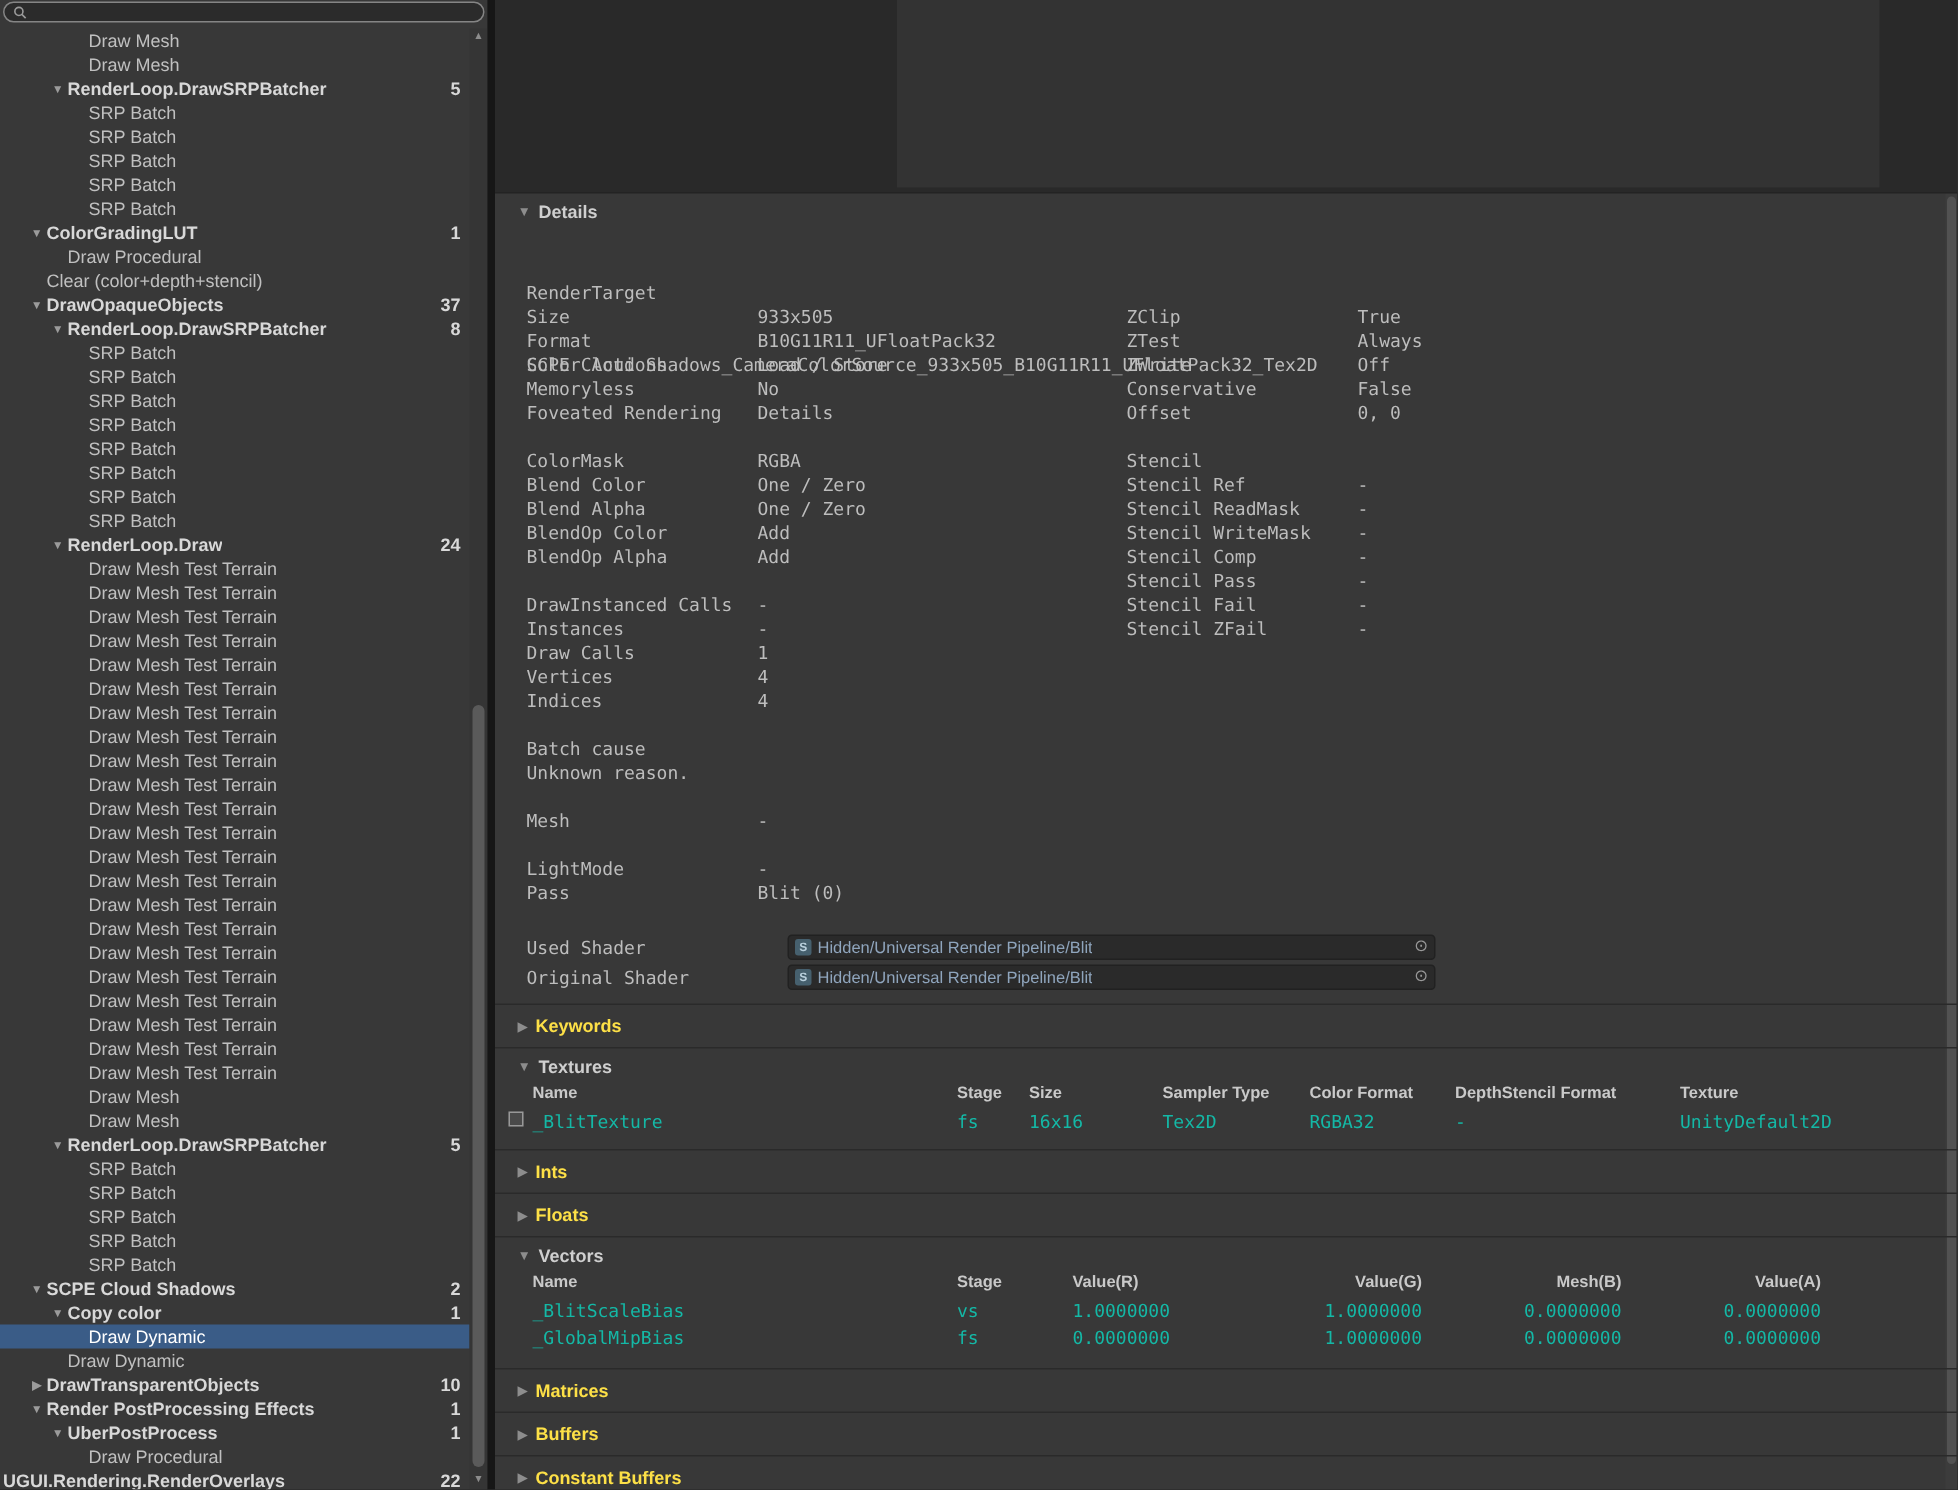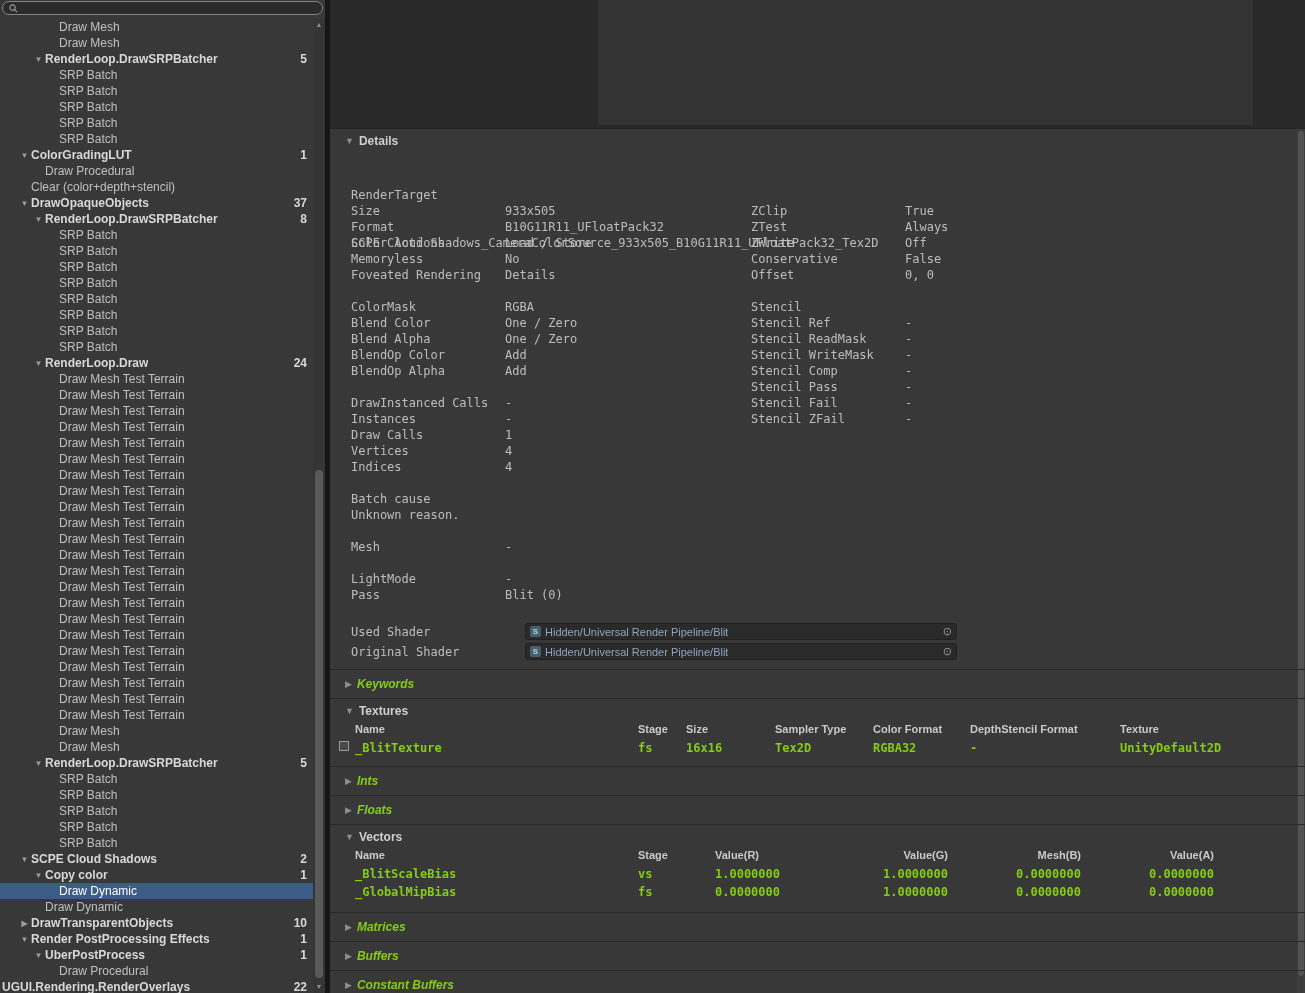--- a/index.html
+++ b/index.html
@@ -50,21 +50,21 @@
              border-top:1px solid #232323; overflow:hidden; }
 
   .section { position:relative; width:975px; }
   .sec-head { position:absolute; left:15px; top:5px; display:flex;
               align-items:center; gap:5px; }
   .sec-head2 { display:flex; align-items:center; gap:5px; padding:5px 0 0 15px; }
   .fold { font-size:9px; color:#8d8d8d; }
   .sec-title { font-size:12px; font-weight:bold; color:#cfcfcf; }
   .collapsed { height:29px; display:flex; align-items:center; gap:5px;
                padding-left:15px; border-top:1px solid #2a2a2a; }
-  .collapsed .sec-title { color:#84cc16;font-style:italic; }
+  .collapsed .sec-title { color:#fde047; }
 
   .sec-details { height:540px; }
   .rt { position:absolute; left:21px; top:26px; font-size:12px; line-height:16px;
         color:#bdbdbd; white-space:pre; }
   .dlines { position:absolute; left:21px; top:75px; font-size:12px; color:#bdbdbd; }
   .dline { height:16px; white-space:pre; }
   .dline span { display:inline-block; vertical-align:top; white-space:pre; }
   .dl1 { width:154px; } .dv1 { width:246px; } .dl2 { width:154px; }
 
   .shader-row { position:absolute; left:21px; height:17px; display:flex;
@@ -76,21 +76,21 @@
                  border-radius:2px; color:#b9cfdc; font-size:8px; line-height:11px;
                  text-align:center; font-weight:bold; }
   .obj-text { font-size:11px; color:var(--shader-text,#8fa5bd); white-space:nowrap;
               overflow:hidden; text-overflow:ellipsis; }
   .picker { margin-left:auto; color:#9a9a9a; font-size:11px; line-height:11px; }
 
   .sec-textures { height:68px; border-top:1px solid #2a2a2a; }
   .sec-vectors  { height:88px; border-top:1px solid #2a2a2a; }
   .tbl { position:absolute; left:0; top:22px; width:975px; }
   .tbl-row { position:relative; height:18px; font-family:"DejaVu Sans Mono",monospace;
-             font-size:12px; color:#84cc16;font-weight:bold; }
+             font-size:12px; color:#14b8a6; }
   .tbl-row span { position:absolute; top:2px; white-space:nowrap; }
   .tbl-hdr { font-family:"Liberation Sans",sans-serif; font-weight:bold;
              font-size:11px; color:#c9c9c9; }
   .tex-icon { position:absolute; left:9px; top:4px; width:10px; height:10px;
               background:#4a4a4a; border:1px solid #989898; }
   .c-tname{left:25px}.c-tstage{left:308px}.c-tsize{left:356px}.c-tsampler{left:445px}
   .c-tcolor{left:543px}.c-tdepth{left:640px}.c-ttex{left:790px}
   .c-vname{left:25px}.c-vstage{left:308px}
   .c-vr{left:385px;width:100px;}
   .c-vg{left:518px;width:100px;text-align:right}

